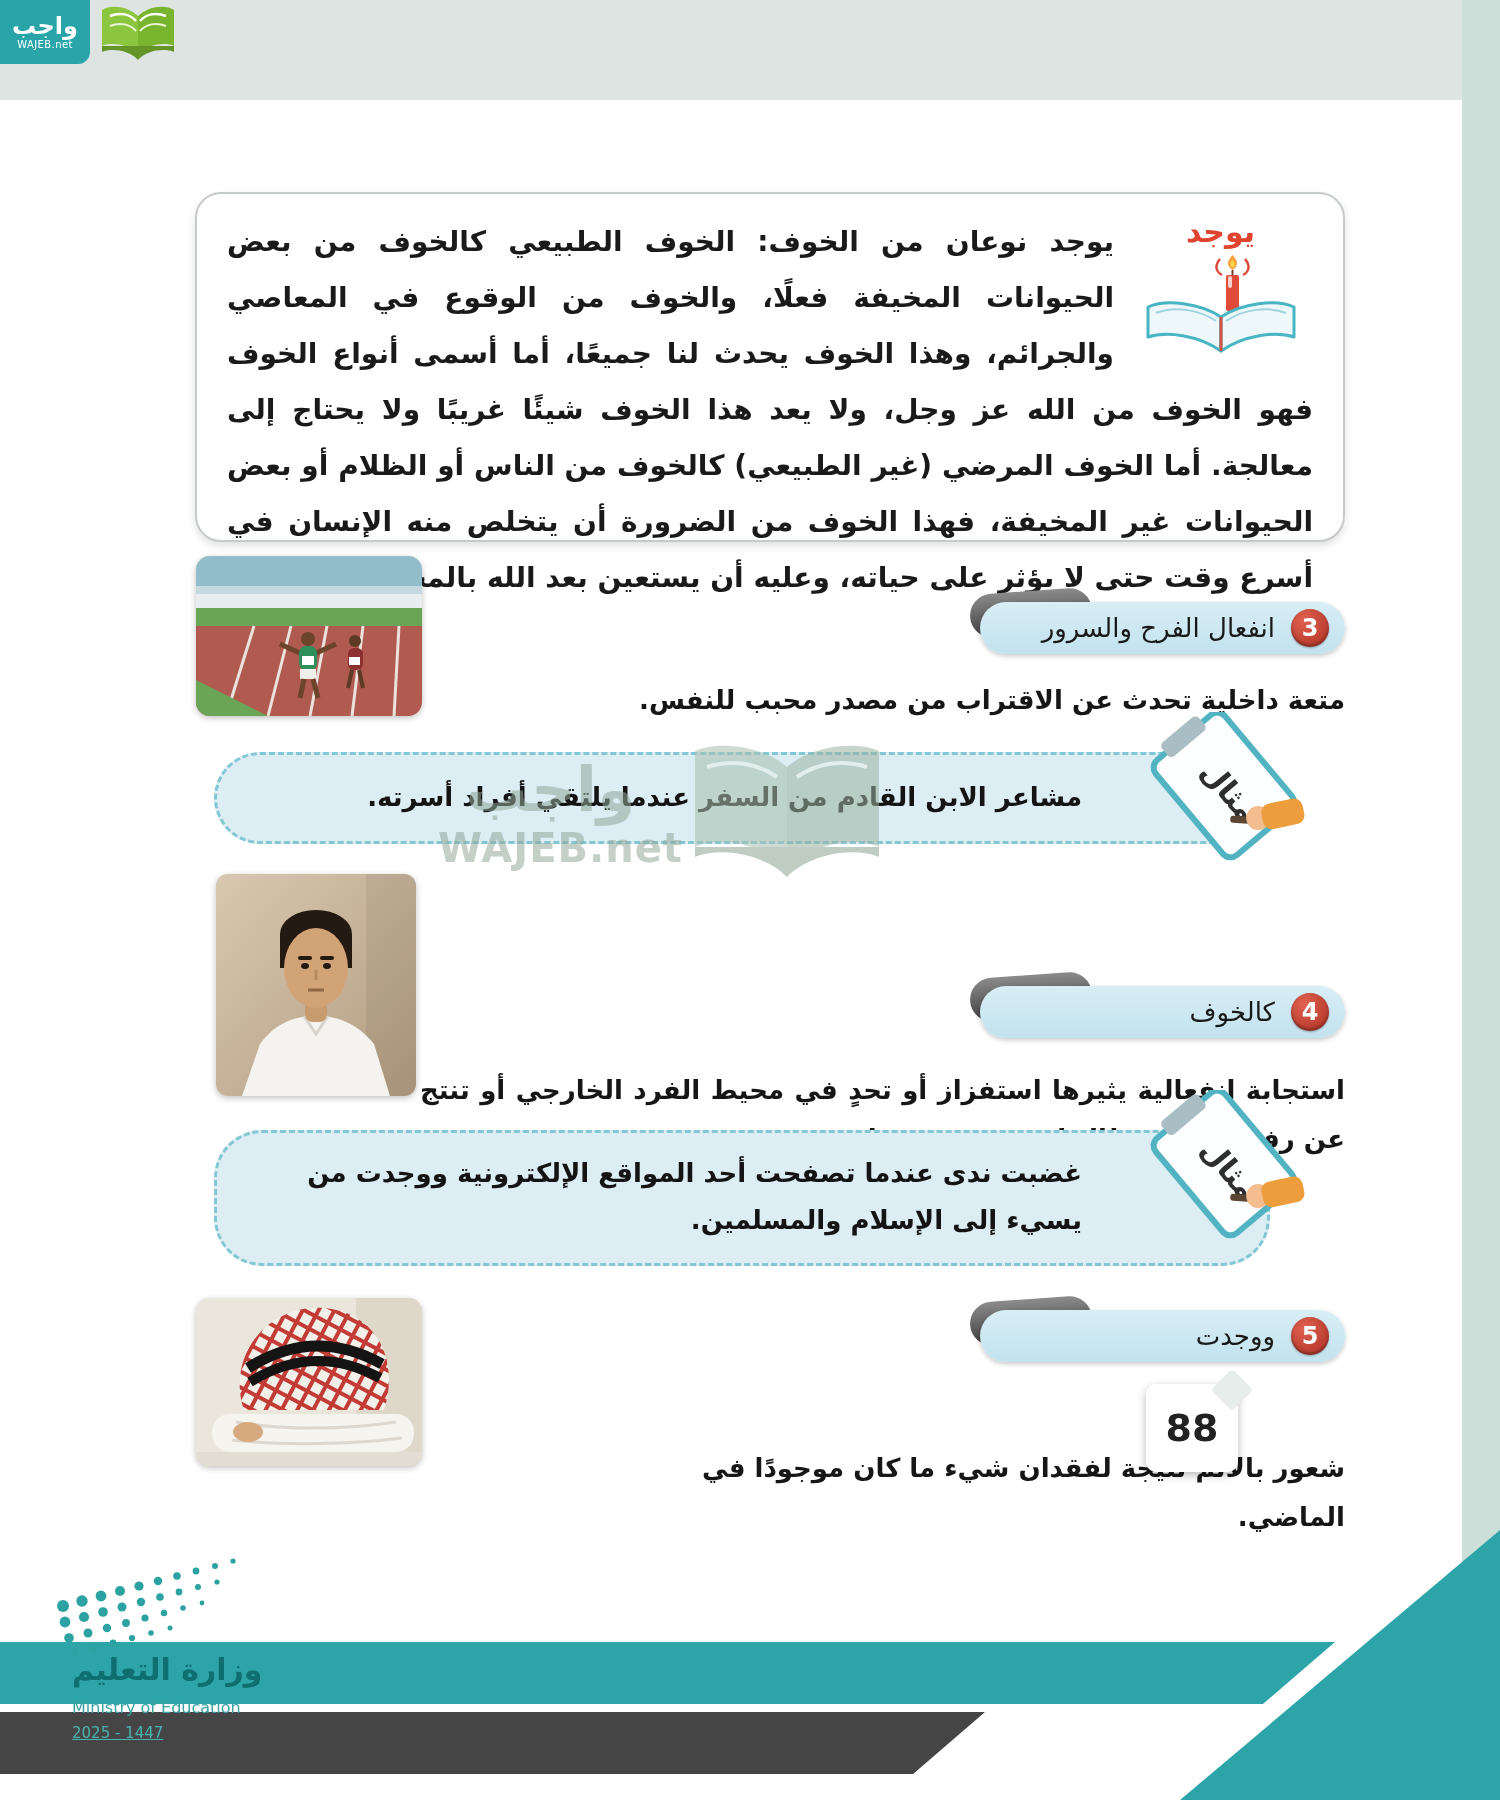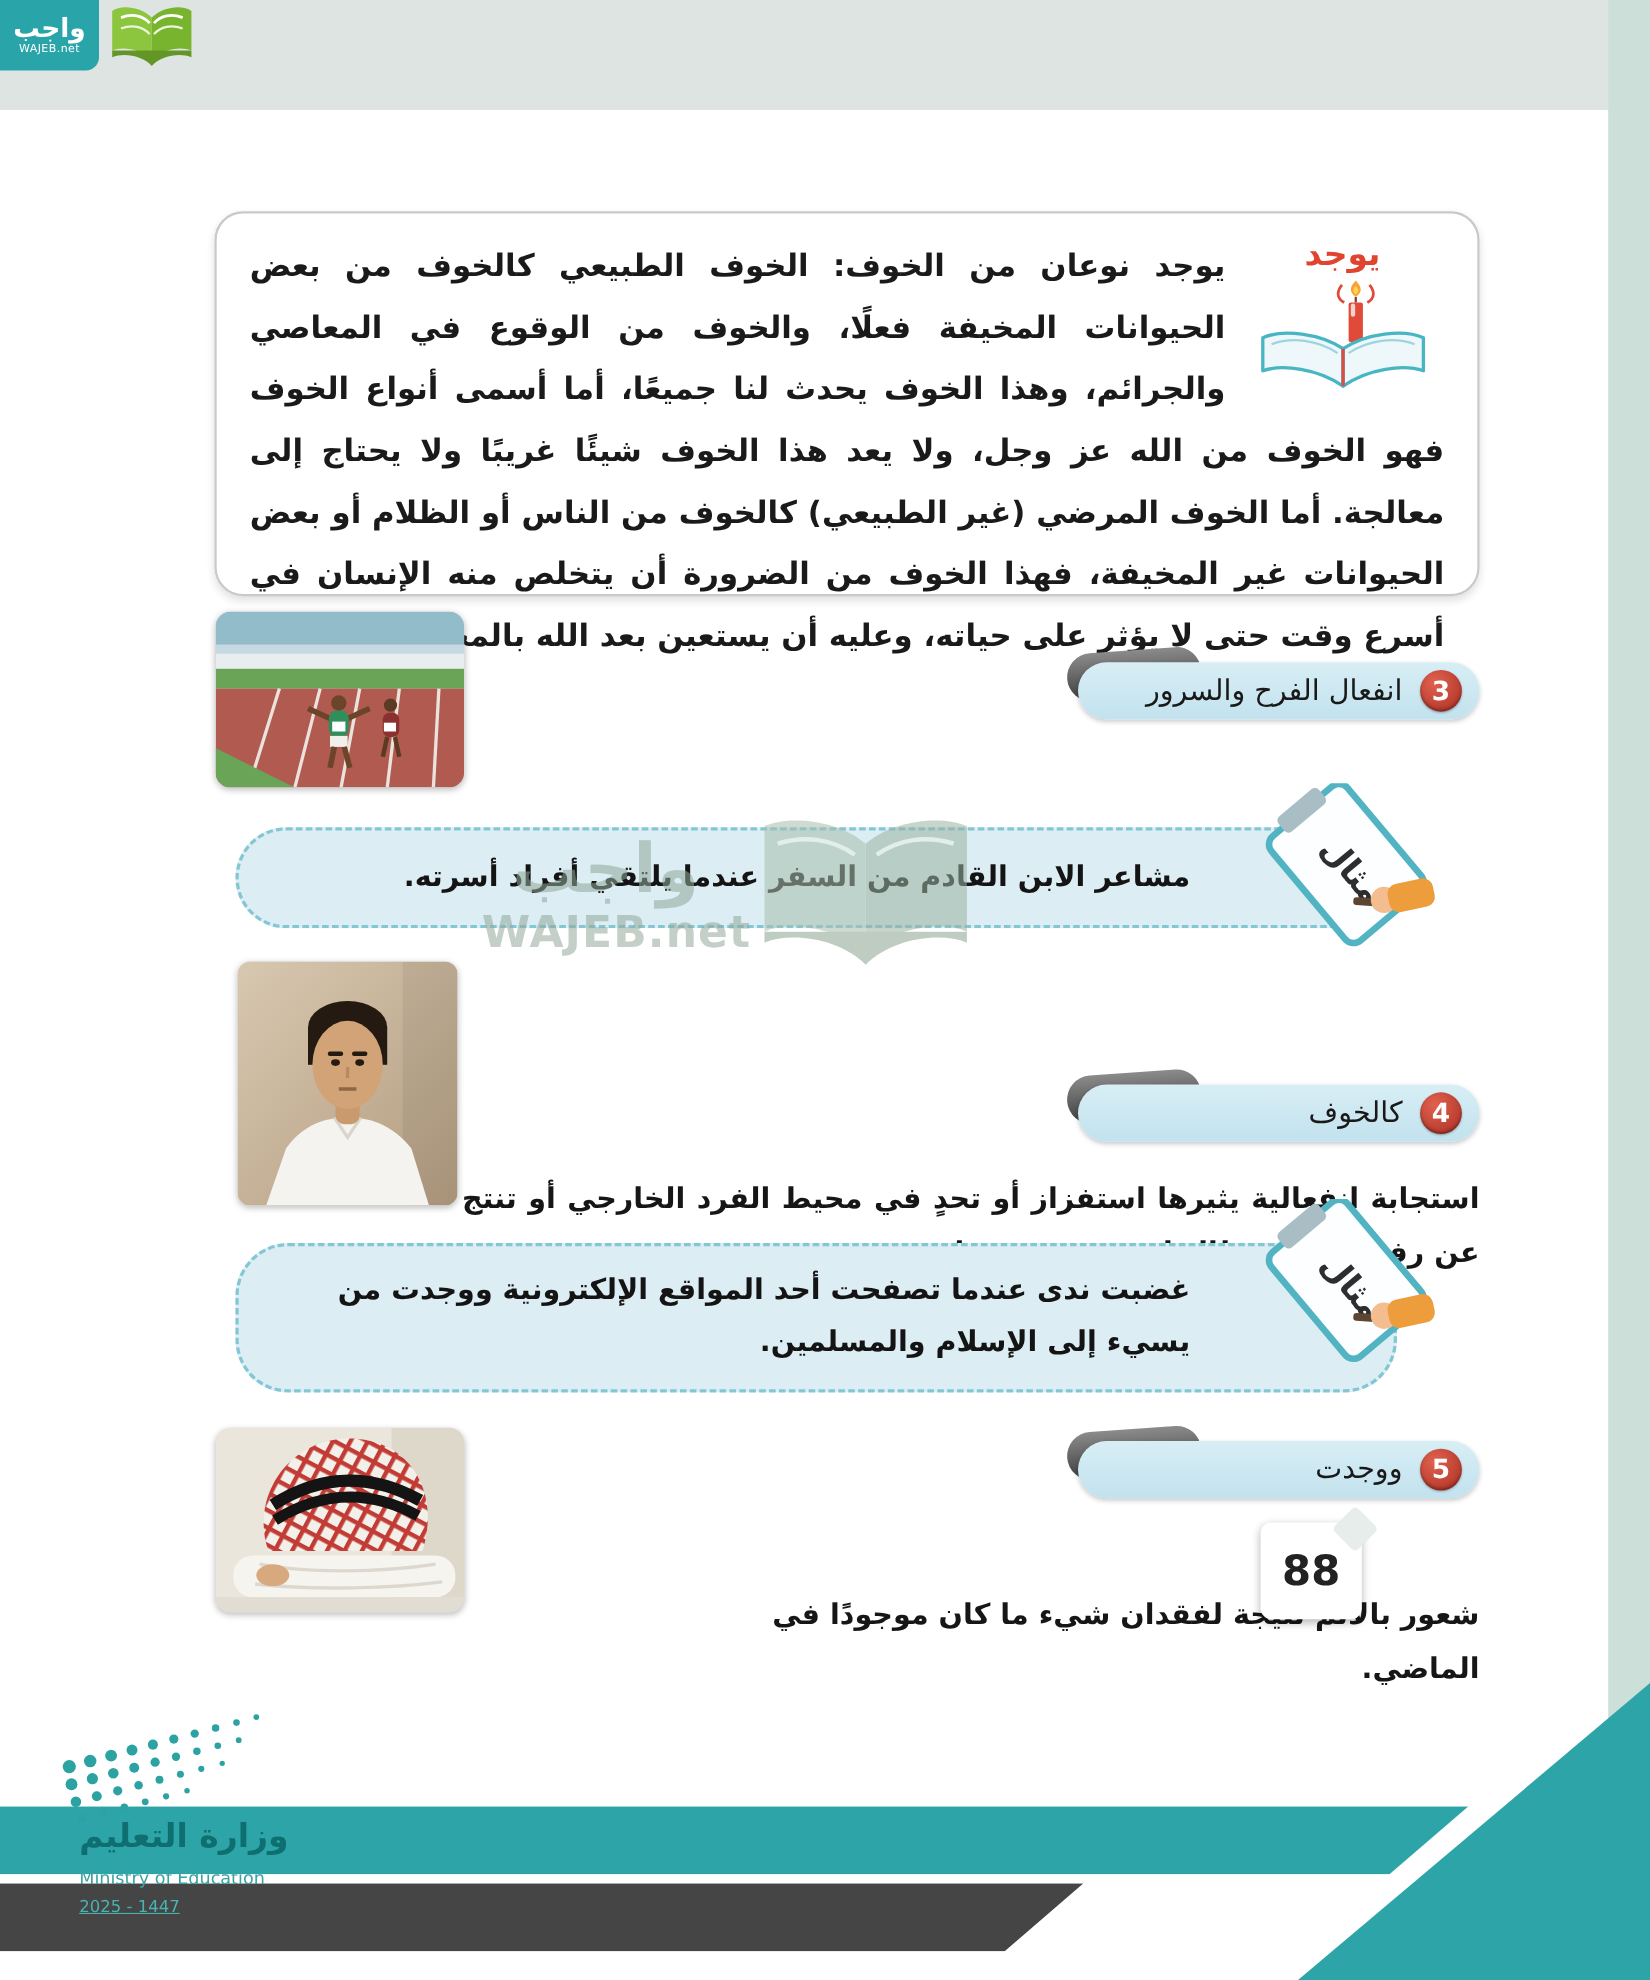--- a/index.html
+++ b/index.html
@@ -201,20 +201,21 @@
   </div>
 
   <div class="sec-header" style="left:980px; top:602px;">
     <div class="sec-tail"></div>
     <div class="sec-pill">
       <div class="sec-badge">3</div>
       <div class="sec-title">انفعال الفرح والسرور</div>
     </div>
   </div>
 
+  <div class="desc desc-right" style="left:540px; top:676px; width:805px;">متعة داخلية تحدث عن الاقتراب من مصدر محبب للنفس.</div>
 
   <div class="example-box" style="top:752px; height:92px;">
     <span>مشاعر الابن القادم من السفر عندما يلتقي أفراد أسرته.</span>
   </div>
 
   <div class="example-icon" style="left:1138px; top:712px;">
     <svg viewBox="0 0 170 150" width="170" height="150">
       <g transform="rotate(-40 85 75)">
         <rect x="42" y="12" width="90" height="124" rx="10" fill="#fcfeff" stroke="#52b4c2" stroke-width="6"></rect>
         <rect x="63" y="2" width="48" height="18" rx="5" fill="#a9bdc5"></rect>

